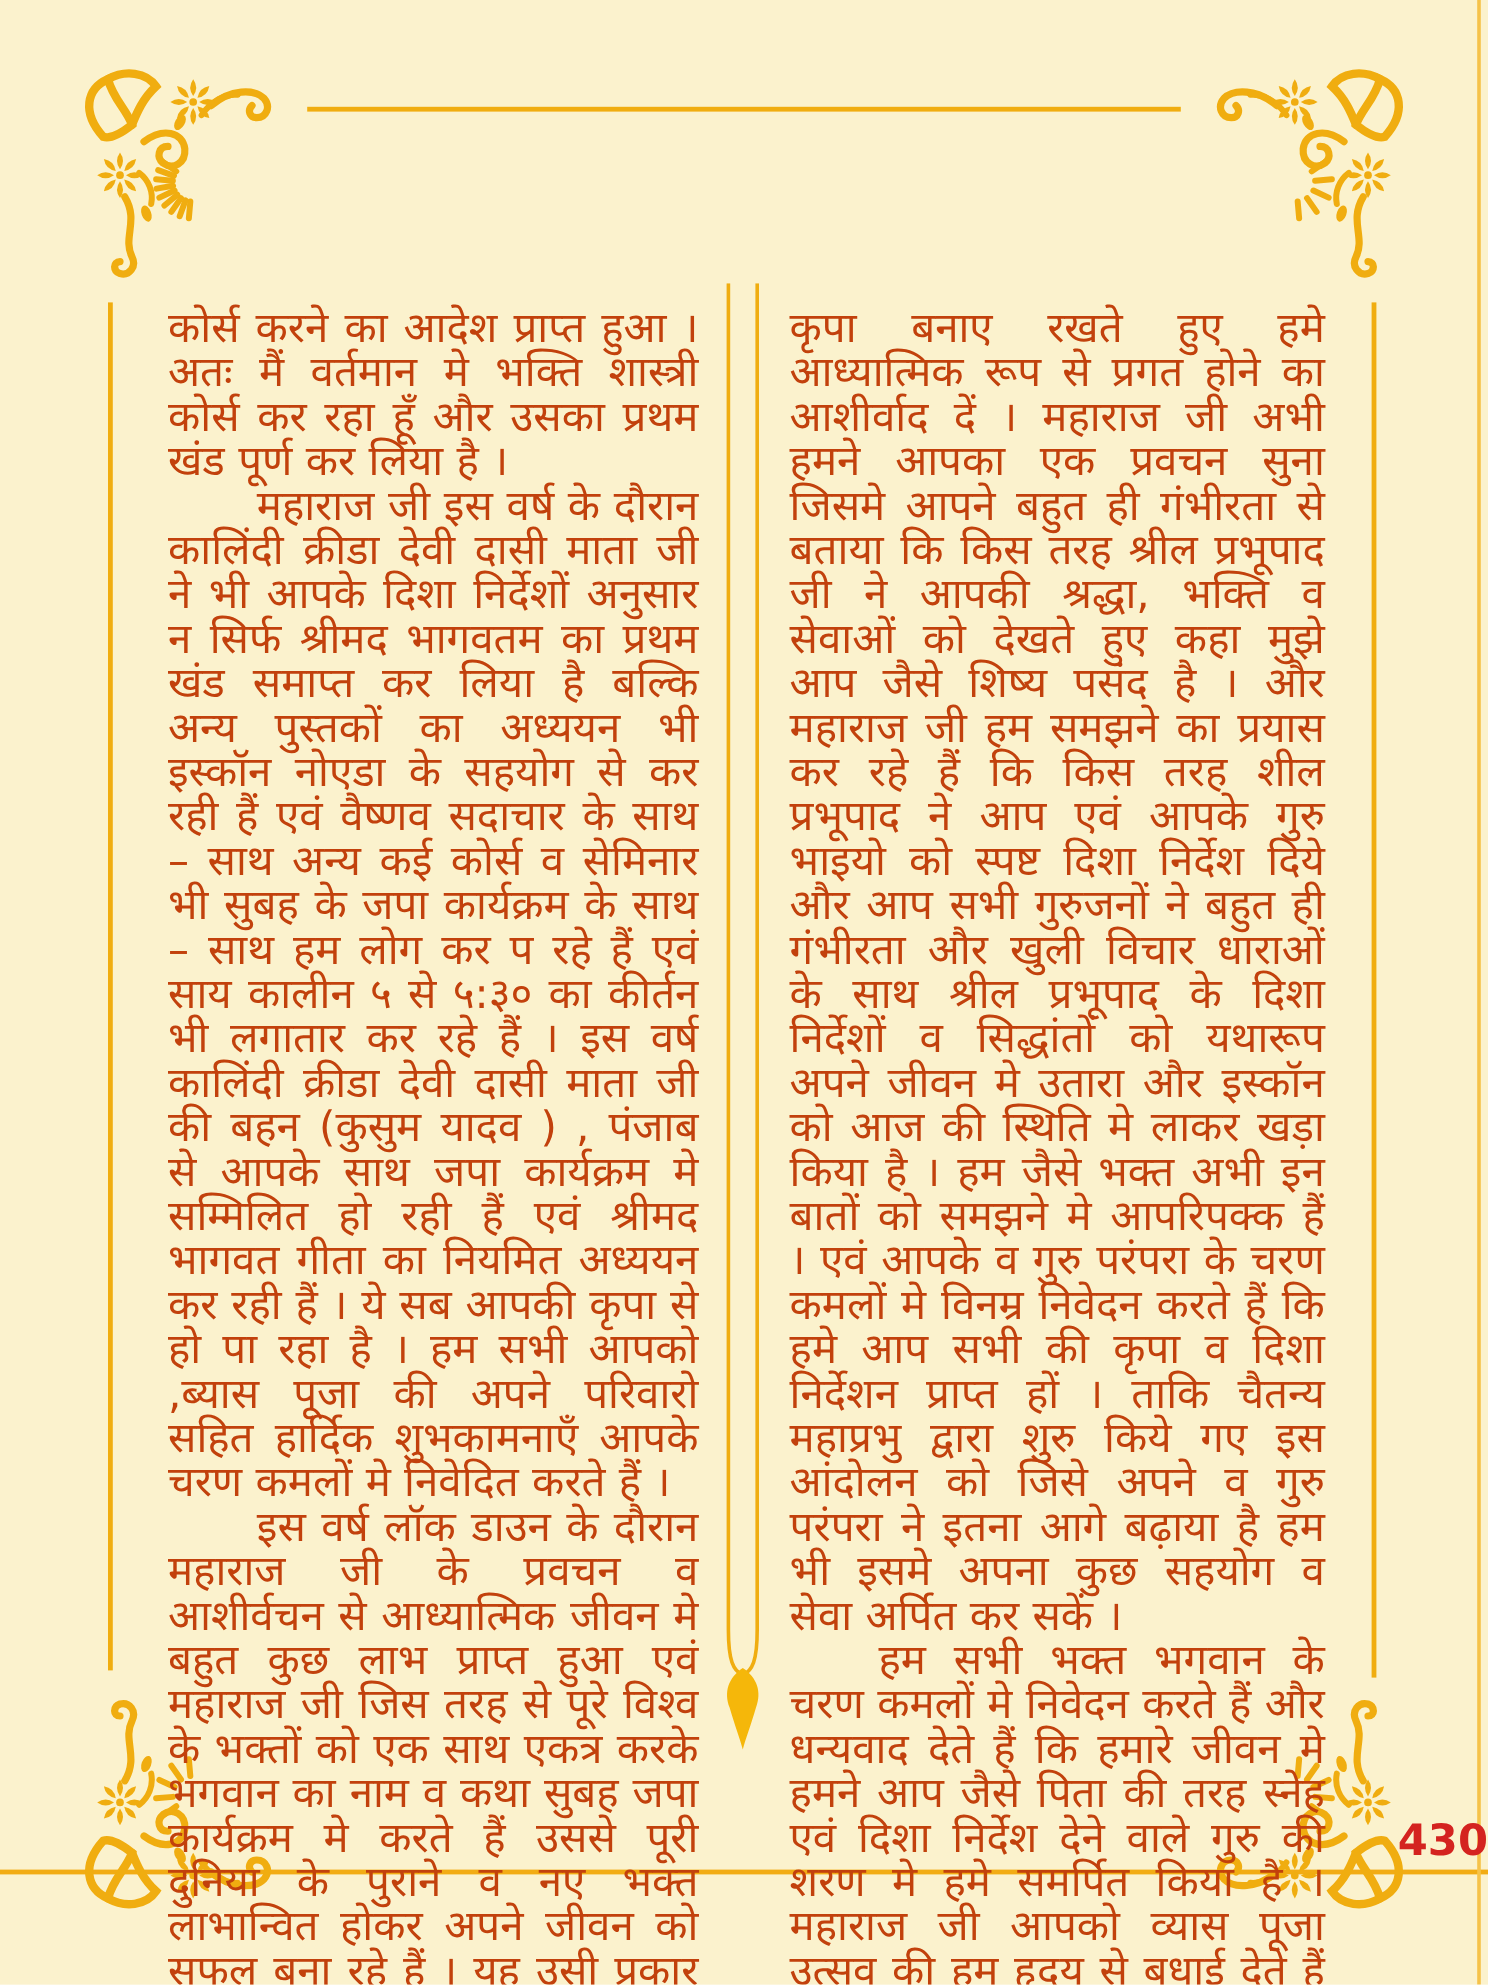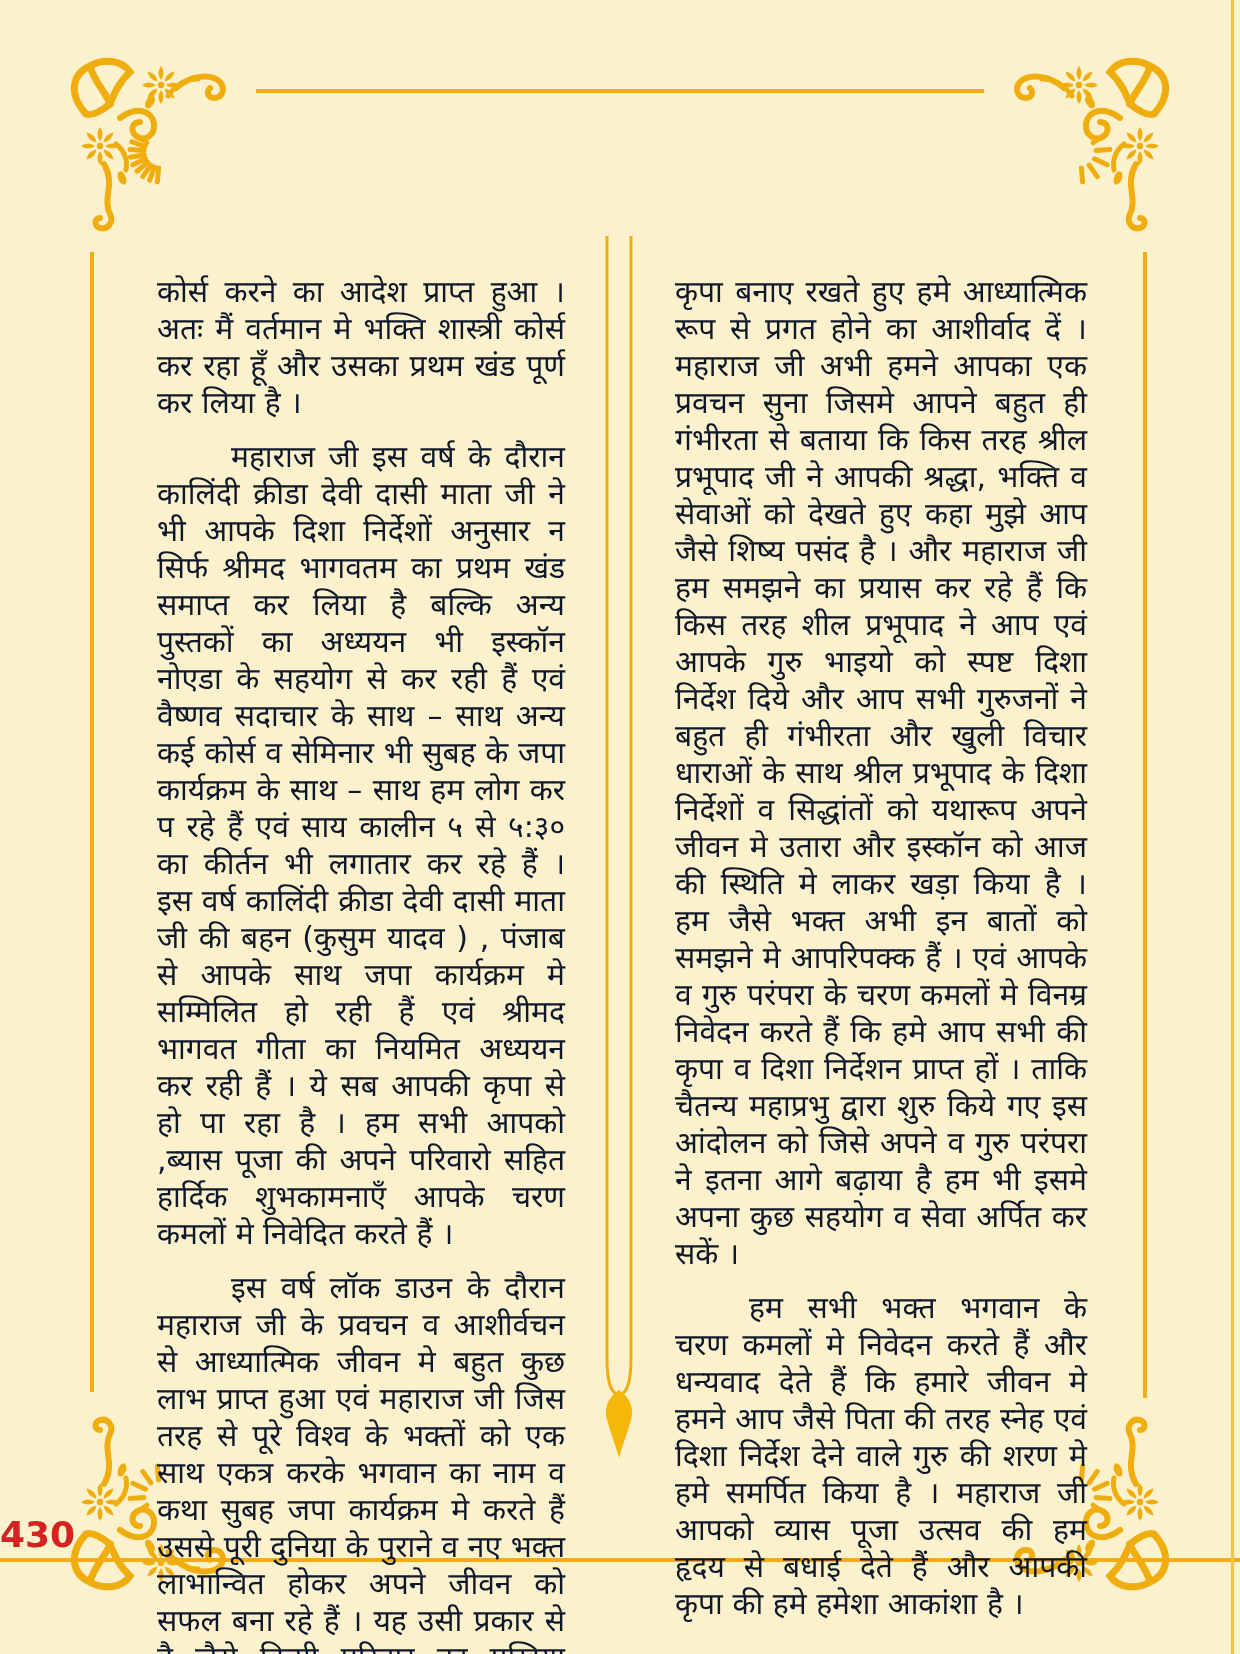--- a/index.html
+++ b/index.html
@@ -23,33 +23,33 @@
   .corner.tr{right:58px;top:52px;transform:scaleX(-1);}
   .corner.bl{left:58px;top:1406px;transform:scaleY(-1);}
   .corner.br{right:58px;top:1406px;transform:scale(-1,-1);}
   
   .divider{position:absolute;left:599px;top:236px;}
   
   .col{position:absolute;top:256px;color:#32357A;}
   .col-left{left:140px;width:442px;}
   .col-right{left:658px;width:446px;}
   .col p{
-    margin:17px;
-    font-size:30px;
+    margin:0;
+    font-size:35px;
     line-height:37px;
     text-align:justify;
-    color:#0f172a;
+    color:#c2410c;
   }
   .col p.indent{text-indent:74px;}
   .signature{margin-top:42px;}
   .signature p{text-align:left;line-height:40px;}
   .page-number{
     position:absolute;
     left:0;top:1514px;width:1240px;
-    text-align:left;
+    text-align:right;
     color:#D42320;
     font-size:36px;
     font-weight:bold;
   }
 </style>
 </head>
 <body>
 
 <div class="page">
 

